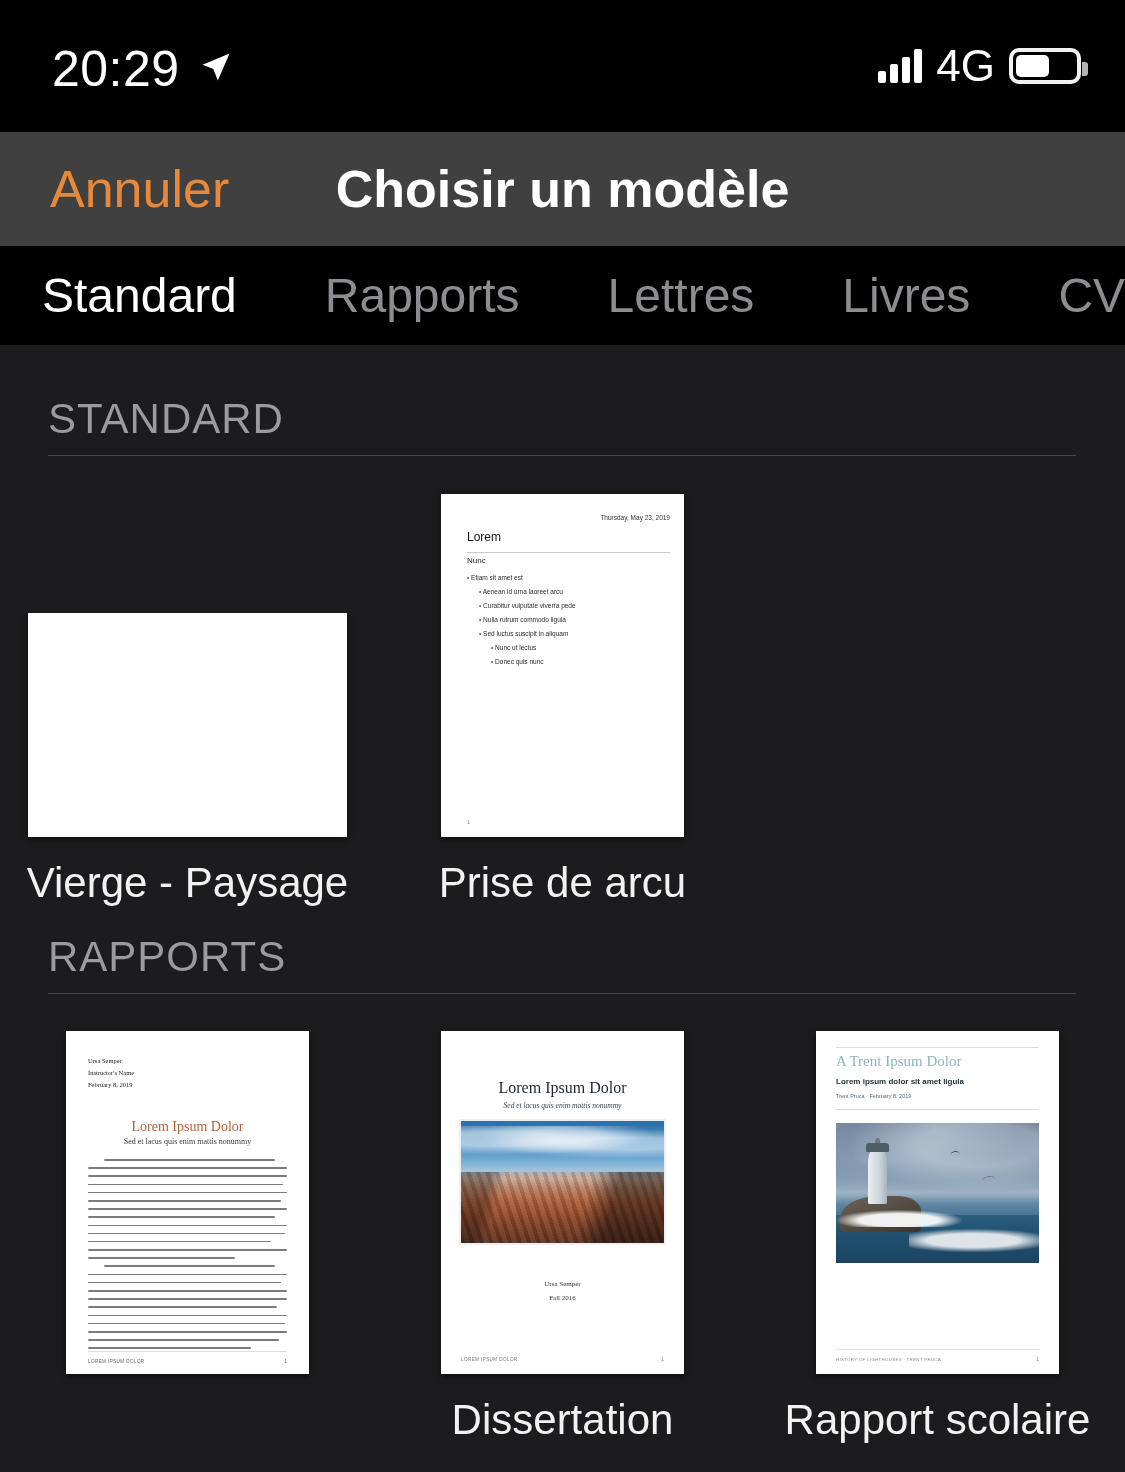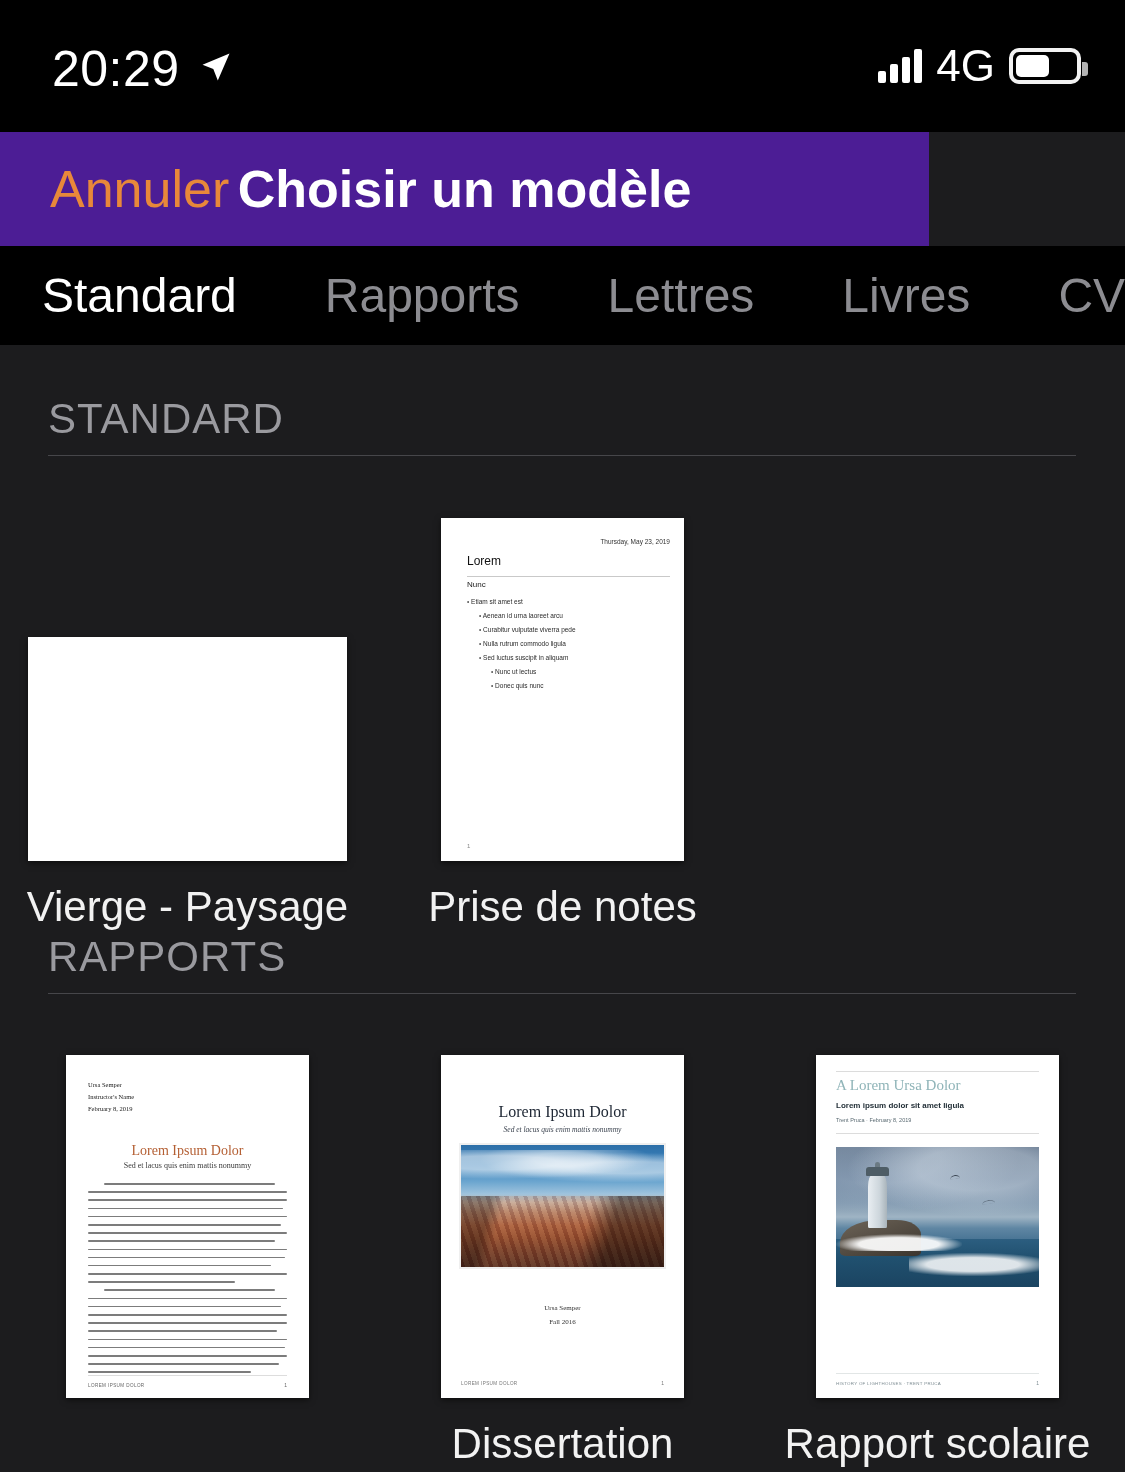--- a/index.html
+++ b/index.html
@@ -41,22 +41,22 @@
     width:6px; height:14px; background:rgba(255,255,255,0.7);
     border-radius:0 3px 3px 0;
   }
   .battery > span {
     position:absolute; left:3px; top:3px; bottom:3px;
     width:52%; background:#fff; border-radius:5px;
   }
 
   
   .navbar {
-    position:absolute; top:132px; left:0; width:929px; height:114px;
-    background:#4c1d95;
+    position:absolute; top:132px; left:0; width:1125px; height:114px;
+    background:#404040;
   }
   .nav-cancel {
     position:absolute; left:50px; top:50%; transform:translateY(-50%);
     font-size:52px; color:#e8883a; white-space:nowrap;
   }
   .nav-title {
     position:absolute; left:50%; top:50%; transform:translate(-50%,-50%);
     font-size:52px; font-weight:600; color:#fff; white-space:nowrap;
   }
   .nav-lang {
@@ -87,21 +87,21 @@
   }
   .section-head {
     position:absolute; left:48px; font-size:42px; color:#9a9a9f;
     letter-spacing:1px;
   }
   .section-rule {
     position:absolute; left:48px; width:1028px; height:1px;
     background:#46464a;
   }
   .grid { position:absolute; left:0; width:1125px; display:flex; }
-  .cell { width:375px; display:flex; flex-direction:column; align-items:center;margin-top:24px; }
+  .cell { width:375px; display:flex; flex-direction:column; align-items:center; }
   .thumb-label {
     margin-top:22px; font-size:42px; color:#f2f2f2; white-space:nowrap;
   }
 
   
   .thumb {
     background:#fff; position:relative; overflow:hidden;
     box-shadow:0 2px 6px rgba(0,0,0,0.55);
   }
   .thumb.portrait { width:243px; height:343px; }
@@ -332,21 +332,21 @@
             <div class="notes-li lvl1">Etiam sit amet est</div>
             <div class="notes-li lvl2">Aenean id urna laoreet arcu</div>
             <div class="notes-li lvl2">Curabitur vulputate viverra pede</div>
             <div class="notes-li lvl2">Nulla rutrum commodo ligula</div>
             <div class="notes-li lvl2">Sed luctus suscipit in aliquam</div>
             <div class="notes-li lvl3">Nunc ut lectus</div>
             <div class="notes-li lvl3">Donec quis nunc</div>
           </div>
           <div class="notes-pagenum">1</div>
         </div>
-        <div class="thumb-label">Prise de notes</div>
+        <div class="thumb-label">Prise de arcu</div>
       </div>
     </div>
 
     <div class="section-head" style="top:588px;">RAPPORTS</div>
     <div class="section-rule" style="top:648px;"></div>
 
     <div class="grid" style="top:686px;">
 
       <div class="cell">
         <div class="thumb portrait">
@@ -398,21 +398,21 @@
           <div class="dis-term">Fall 2016</div>
           <div class="dis-foot-left">LOREM IPSUM DOLOR</div>
           <div class="dis-foot-right">1</div>
         </div>
         <div class="thumb-label">Dissertation</div>
       </div>
 
       <div class="cell">
         <div class="thumb portrait">
           <div class="rs-toprule"></div>
-          <div class="rs-title">A Lorem Ursa Dolor</div>
+          <div class="rs-title">A Trent Ipsum Dolor</div>
           <div class="rs-sub">Lorem ipsum dolor sit amet ligula</div>
           <div class="rs-byline">Trent Pruca · February 8, 2019</div>
           <div class="rs-rule2"></div>
           <div class="rs-photo">
             <span class="sky-haze"></span>
             <span class="bird1"></span>
             <span class="bird2"></span>
             <span class="sea"></span>
             <span class="rock"></span>
             <span class="tower"></span>

